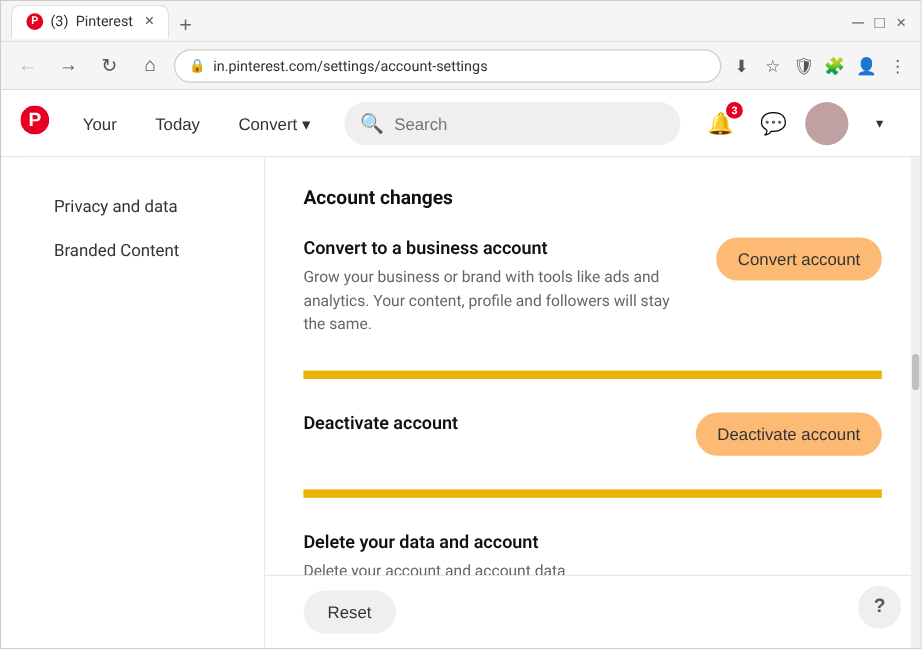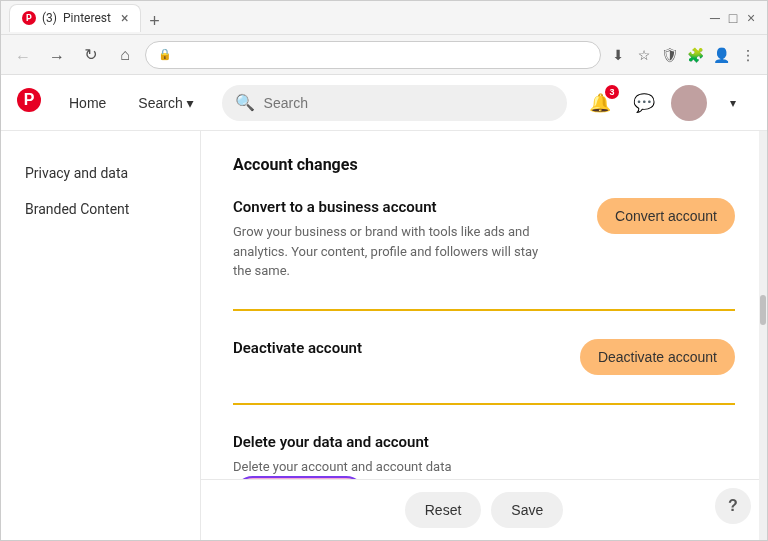--- a/index.html
+++ b/index.html
@@ -34,42 +34,42 @@
     .nav-link { font-size: 14px; font-weight: 500; color: #333; text-decoration: none; padding: 6px 12px; border-radius: 20px; cursor: pointer; background: none; border: none; }
     .create-link { display: flex; align-items: center; gap: 4px; }
     .search-bar { flex: 1; max-width: 400px; height: 36px; border-radius: 20px; border: none; background: #efefef; display: flex; align-items: center; padding: 0 14px; gap: 8px; }
     .search-bar input { border: none; background: none; outline: none; font-size: 14px; color: #0f172a; width: 100%; }
     .header-icons { display: flex; gap: 8px; align-items: center; margin-left: auto; }
     .header-icon-btn { width: 36px; height: 36px; border-radius: 50%; background: none; border: none; cursor: pointer; display: flex; align-items: center; justify-content: center; font-size: 18px; color: #333; position: relative; }
     .badge { position: absolute; top: 0; right: 0; background: #e60023; color: white; font-size: 9px; border-radius: 50%; width: 14px; height: 14px; display: flex; align-items: center; justify-content: center; font-weight: bold; }
     .avatar { width: 36px; height: 36px; border-radius: 50%; background: #c0a0a0; display: flex; align-items: center; justify-content: center; }
 
     
-    .page-body { display: flex; flex: 1; overflow: hidden; background: #fff; }
+    .page-body { display: flex; flex: 1; overflow: hidden; background: #fff; padding-left: 20px; }
 
     
     .sidebar { width: 200px; min-width: 180px; padding: 24px 0; border-right: 1px solid #e8e8e8; background: #fff; }
     .sidebar-item { padding: 10px 24px; font-size: 14px; color: #333; cursor: pointer; font-weight: 400; }
 
     
     .main-content { flex: 1; padding: 24px 32px; overflow-y: auto; position: relative; }
     .page-title { font-size: 16px; font-weight: 700; color: #111; margin-bottom: 24px; }
 
-    .section { margin-bottom: 28px; padding-bottom: 28px; border-bottom: 2px solid #eab308; display: flex; justify-content: space-between; align-items: flex-start; }
+    .section { margin-bottom: 28px; padding-bottom: 28px; border-bottom: 7px solid #eab308; display: flex; justify-content: space-between; align-items: flex-start; }
     .section:last-of-type { border-bottom: none; }
     .section-text { flex: 1; max-width: 320px; }
     .section-title { font-size: 15px; font-weight: 600; color: #111; margin-bottom: 6px; }
     .section-desc { font-size: 13px; color: #666; line-height: 1.5; }
     .section-action { display: flex; align-items: center; }
 
     .action-btn { padding: 10px 18px; border-radius: 20px; border: none; cursor: pointer; font-size: 14px; font-weight: 500; background: #fdba74; color: #333; }
     .action-btn.outlined { background: #f9a8d4; border: 2px solid #7c3aed; color: #333; padding: 10px 18px; text-align: center; }
 
     
-    .footer-bar { background: #fff; border-top: 1px solid #e8e8e8; padding: 12px 32px; display: flex; justify-content: center; gap: 10px; align-items: center; }
+    .footer-bar { background: #fff; border-top: 1px solid #e8e8e8; padding: 12px 32px; display: flex; justify-content: space-between; gap: 10px; align-items: center; }
     .footer-btn { padding: 10px 20px; border-radius: 20px; border: none; cursor: pointer; font-size: 14px; font-weight: 500; background: #efefef; color: #333; }
 
     
     .help-btn { position: absolute; bottom: 16px; right: 24px; width: 36px; height: 36px; border-radius: 50%; background: #efefef; border: none; cursor: pointer; font-size: 16px; font-weight: bold; color: #555; display: flex; align-items: center; justify-content: center; }
 
     
     .vert-scroll { position: absolute; right: 0; top: 0; width: 8px; height: 100%; background: #f0f0f0; }
     .vert-scroll-thumb { position: absolute; top: 40%; width: 6px; left: 1px; height: 30px; background: #c0c0c0; border-radius: 4px; }
   </style>
 </head>
@@ -94,41 +94,43 @@
     </div>
   </div>
 
   <div class="nav-bar">
     <button class="nav-btn disabled">←</button>
     <button class="nav-btn">→</button>
     <button class="nav-btn">↻</button>
     <button class="nav-btn">⌂</button>
     <div class="address-bar">
       <span class="lock-icon">🔒</span>
+      <span class="address-text">in.pinterest.com/settings/account-settings</span>
     </div>
     <div class="toolbar-icons">
       <button class="toolbar-icon">⬇</button>
       <button class="toolbar-icon">☆</button>
       <button class="toolbar-icon">🛡</button>
       <button class="toolbar-icon">🧩</button>
       <button class="toolbar-icon">👤</button>
       <button class="toolbar-icon">⋮</button>
     </div>
   </div>
 
   <div class="pinterest-header">
     <div class="pinterest-logo">
       <svg width="24" height="24" viewBox="0 0 24 24" fill="#e60023">
           <circle cx="12" cy="12" r="12"></circle>
           <text x="12" y="17" text-anchor="middle" fill="white" font-size="16" font-weight="bold" font-family="Arial">P</text>
         </svg>
     </div>
     <div class="nav-links">
-      <button class="nav-link">Home</button>
-      <button class="nav-link create-link">Search ▾</button>
+      <button class="nav-link">Your</button>
+      <button class="nav-link">Today</button>
+      <button class="nav-link create-link">Convert ▾</button>
     </div>
     <div class="search-bar">
       <span>🔍</span>
       <input type="text" placeholder="Search" style="">
     </div>
     <div class="header-icons">
       <button class="header-icon-btn">
         🔔
         <span class="badge">3</span>
       </button>
@@ -175,21 +177,20 @@
               <div class="section-desc">Delete your account and account data</div>
             </div>
             <div class="section-action">
               <button class="action-btn outlined">Delete account</button>
             </div>
           </div>
         </div>
 
         <div class="footer-bar">
           <button class="footer-btn">Reset</button>
-          <button class="footer-btn">Save</button>
         </div>
       </div>
     </div>
 
     <div class="vert-scroll">
       <div class="vert-scroll-thumb"></div>
     </div>
 
     <button class="help-btn" style="position:absolute; bottom:16px; right:16px;">?</button>
   </div>

